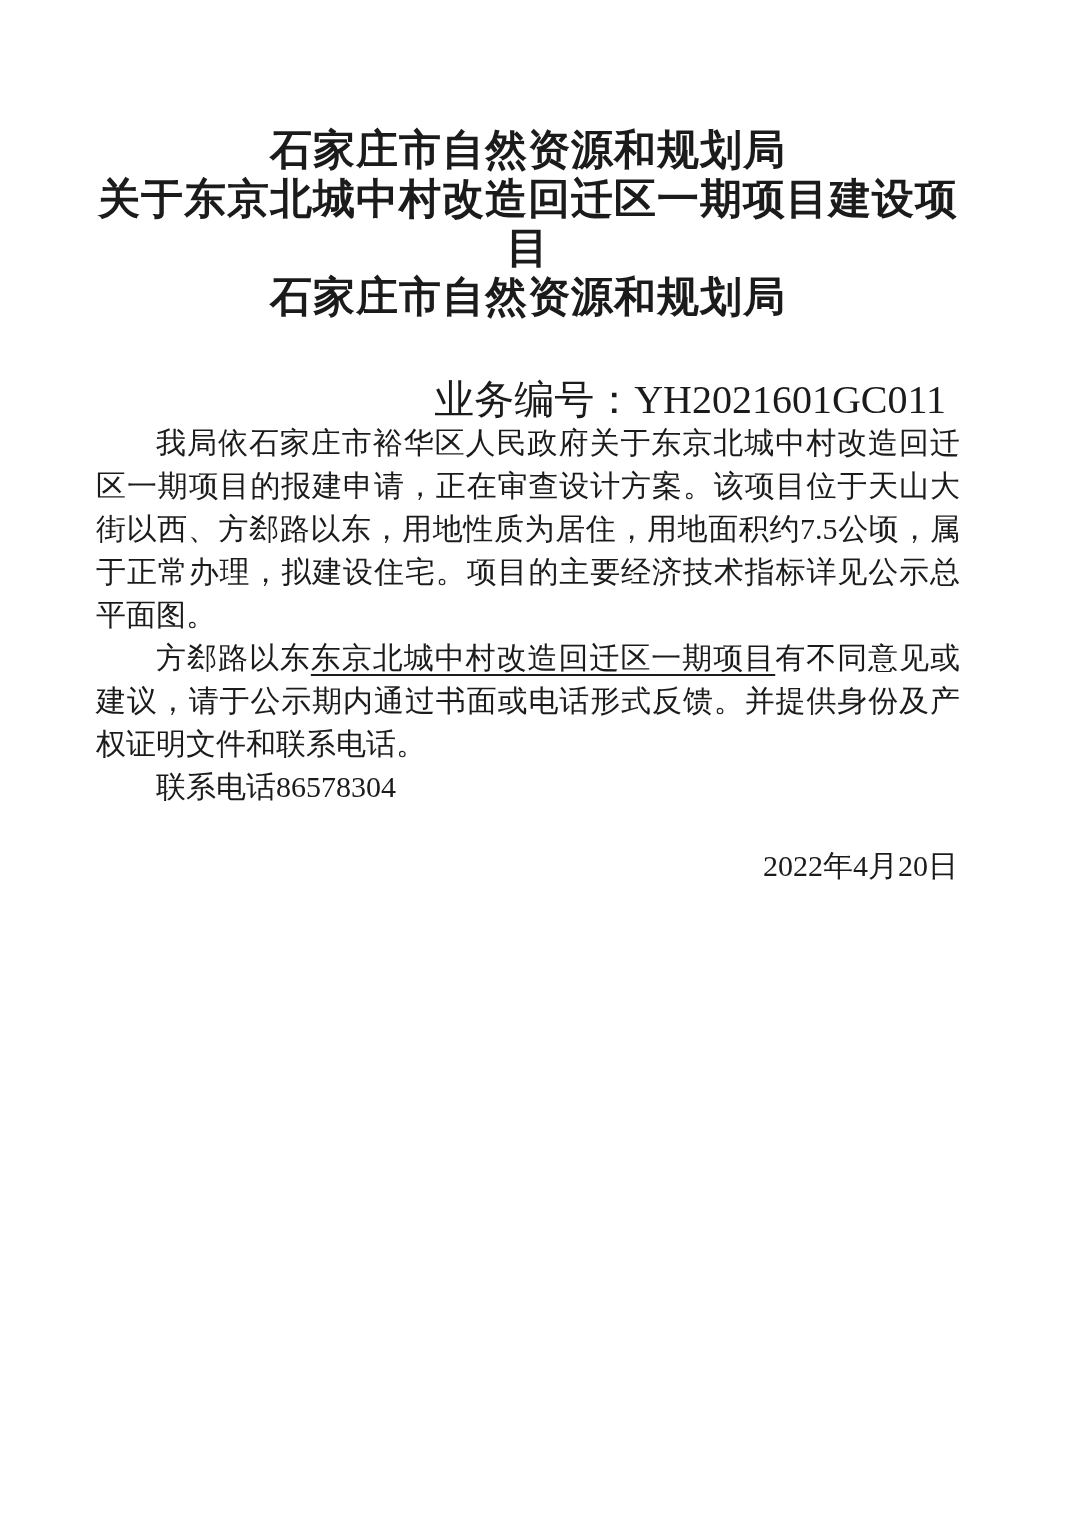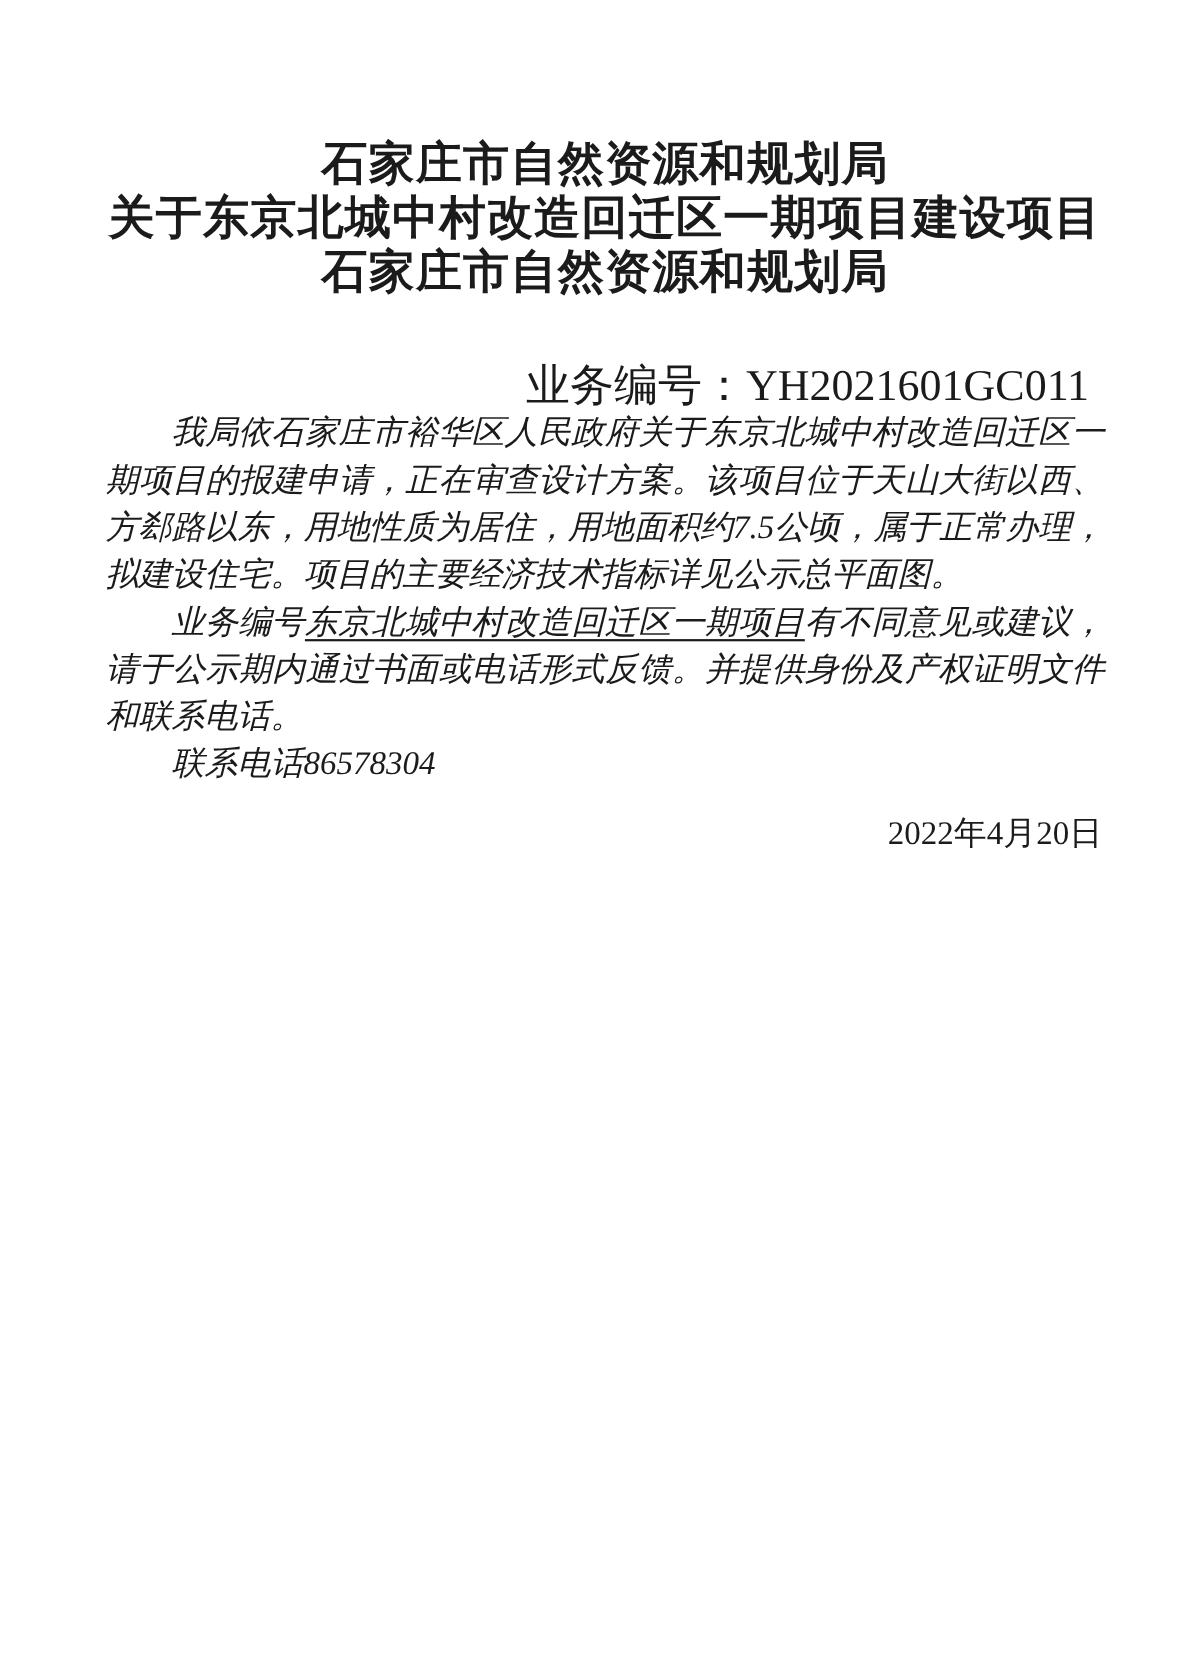--- a/index.html
+++ b/index.html
@@ -9,21 +9,21 @@
   }
   .page {
     position: relative;
     width: 1080px;
     height: 1527px;
     margin: 0 auto;
     background: #ffffff;
     color: #1b1b1b;
     font-family: "Liberation Serif", "DejaVu Serif", serif;
     box-sizing: border-box;
-    padding: 126px 76px 0 96px;
+    padding: 126px 120px 0 96px;
     overflow: hidden;
   }
   .title {
     text-align: center;
     font-weight: bold;
     font-size: 42px;
     line-height: 49px;
     letter-spacing: 1px;
   }
   .biz-line {
@@ -32,31 +32,30 @@
     font-size: 40px;
     line-height: 43px;
     padding-right: 14px;
   }
   .body-block p {
     margin: 0;
     font-size: 30px;
     line-height: 43px;
     text-align: justify;
     text-justify: inter-ideograph;
-    font-style: italic;
   }
   .ind1 { text-indent: 2em; }
   .ind2 { text-indent: 4em; }
   .u-phrase {
     text-decoration: underline;
     text-decoration-thickness: 2px;
     text-underline-offset: 6px;
   }
   .date-line {
-    margin-top: 20px;
+    margin-top: 36px;
     text-align: right;
     font-size: 30px;
     line-height: 43px;
     padding-right: 2px;
   }
 </style>
 </head>
 <body>
 
 <div class="page">
@@ -66,21 +65,21 @@
     <div>关于东京北城中村改造回迁区一期项目建设项目</div>
     <div>石家庄市自然资源和规划局</div>
   </div>
 
   <div class="biz-line">业务编号：YH2021601GC011</div>
 
   <div class="body-block">
     <p class="ind1">我局依石家庄市裕华区人民政府关于东京北城中村改造回迁区一期项目的报建申请，正在审查设计方案。该项目位于天山大街以西、方郄路以东，用地性质为居住，用地面积约7.5公顷，属于正常办理，拟建设住宅。项目的主要经济技术指标详见公示总平面图。</p>
 
 
-    <p class="ind1"><span>业务编号</span><span class="u-phrase">东京北城中村改造回迁区一期项目</span><span>有不同意见或建议，请于公示期内通过书面或电话形式反馈。并提供身份及产权证明文件和联系电话。</span></p>
+    <p class="ind1"><span>方郄路以东</span><span class="u-phrase">东京北城中村改造回迁区一期项目</span><span>有不同意见或建议，请于公示期内通过书面或电话形式反馈。并提供身份及产权证明文件和联系电话。</span></p>
 
 
     <p class="ind1">联系电话86578304</p>
 
 
   </div>
 
   <div class="date-line">2022年4月20日</div>
 
 </div>

